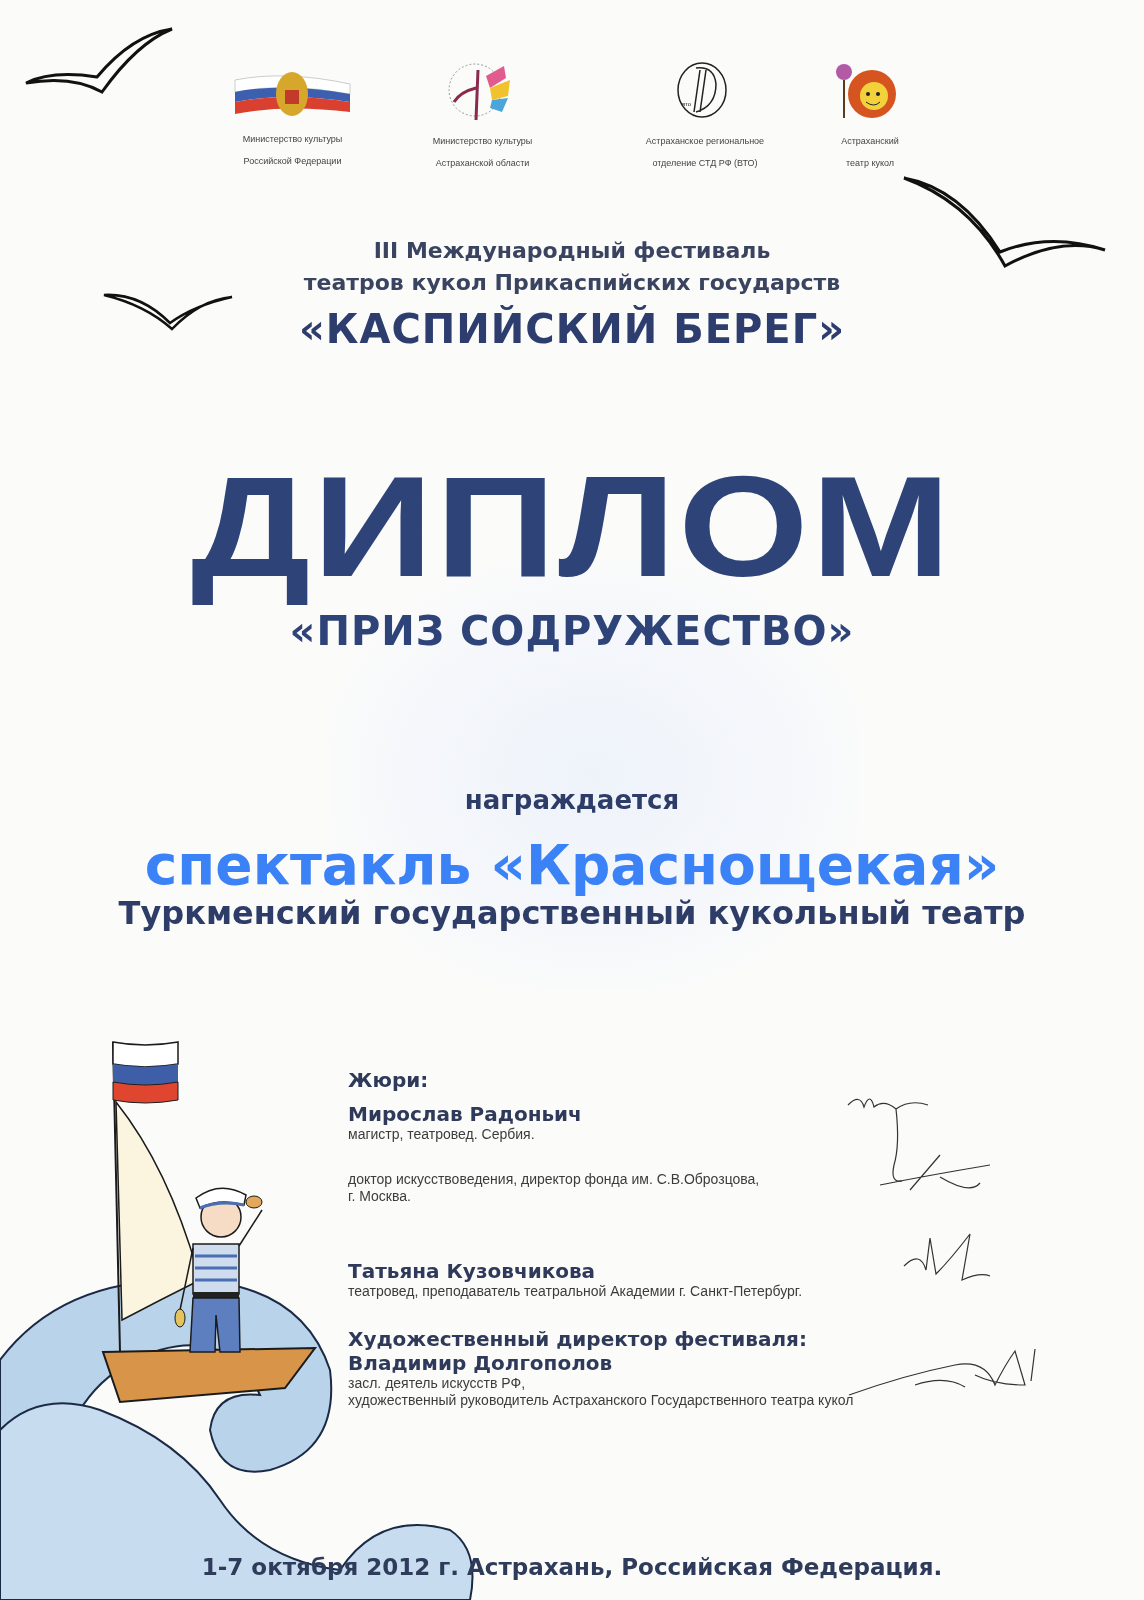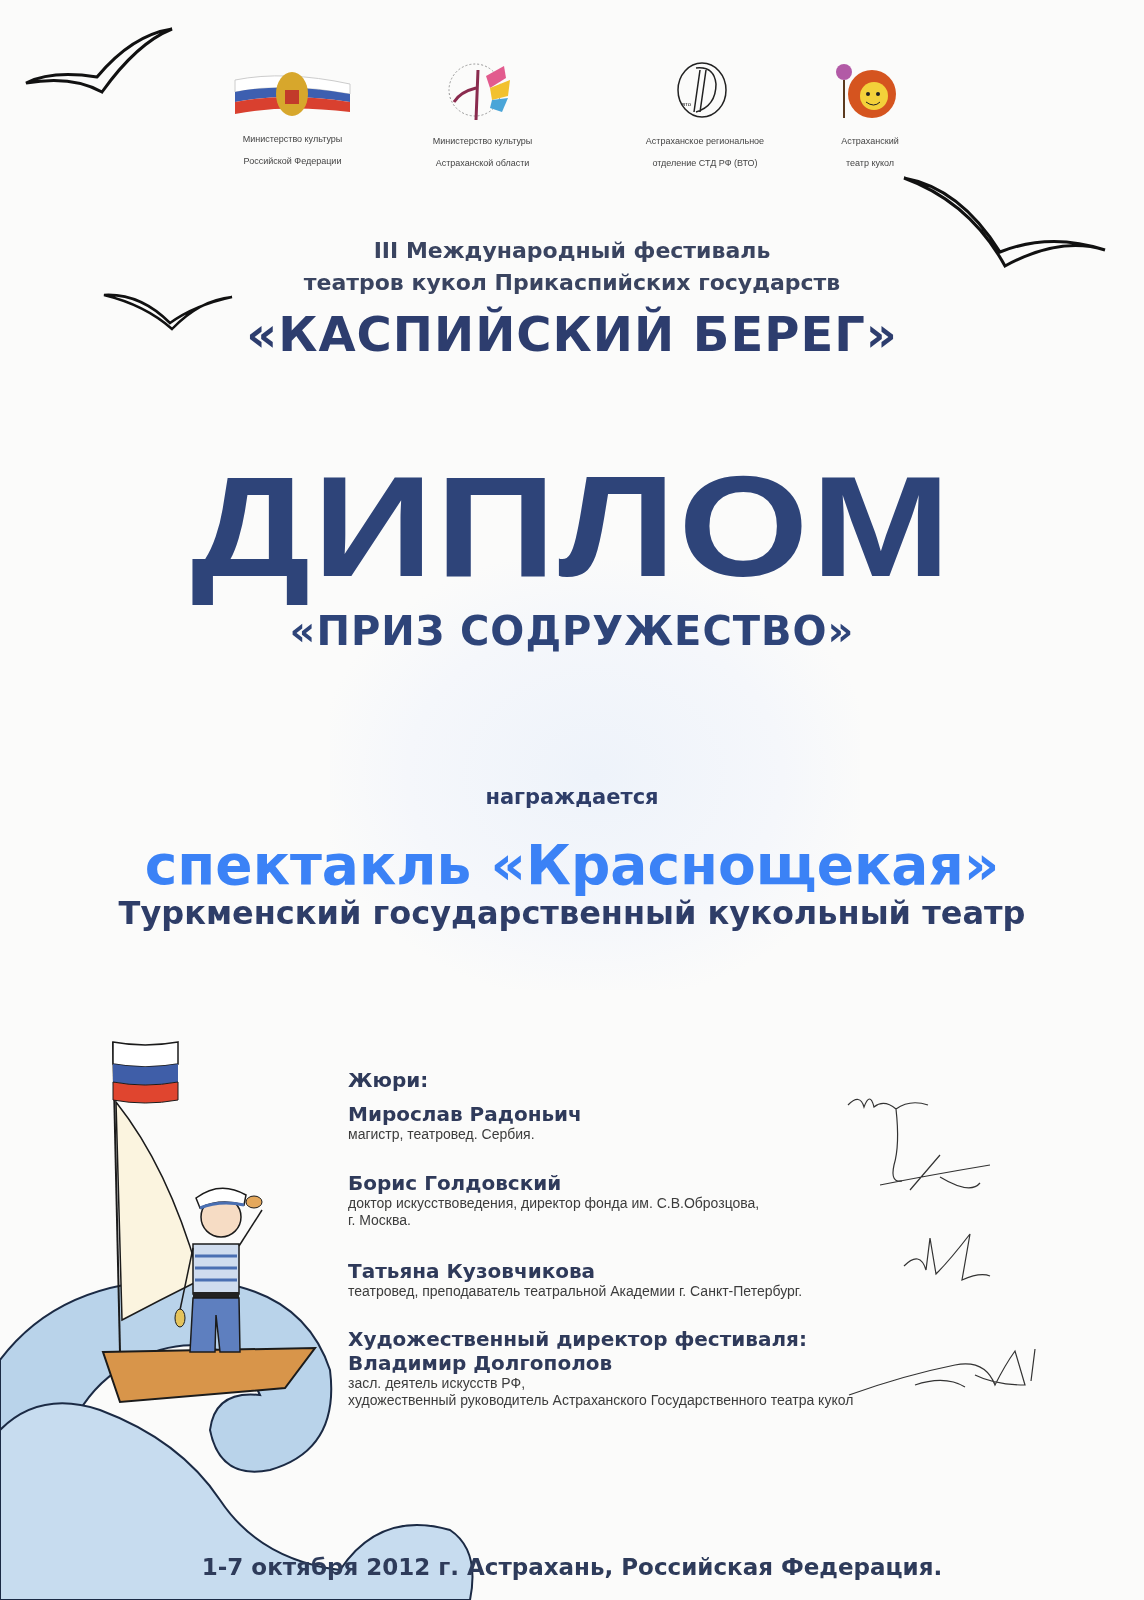--- a/index.html
+++ b/index.html
@@ -12,26 +12,26 @@
   .abs { position: absolute; }
   .center-text { position: absolute; left: 0; width: 1144px; text-align: center; }
 
   
   .logo { position: absolute; text-align: center; }
   .logo .cap { font-family: "Liberation Sans", sans-serif; font-size: 9px; line-height: 10px; color: #444; margin-top: 12px; }
 
   
   .fest1 { top: 238px; font-size: 22px; font-weight: bold; color: #3a4460; }
   .fest2 { top: 270px; font-size: 22px; font-weight: bold; color: #3a4460; }
-  .fest3 { top: 306px; font-size: 48px; font-weight: bold; color: #2d3d6e; letter-spacing: 1px; }
+  .fest3 { top: 306px; font-size: 40px; font-weight: bold; color: #2d3d6e; letter-spacing: 1px; }
 
   .diplom { top: 445px; font-size: 142px; font-weight: bold; color: #2e4479; letter-spacing: 2px; font-family: "Liberation Sans", sans-serif; transform: scaleX(1.18); }
   .prize { top: 608px; font-size: 40px; font-weight: bold; color: #2e4479; letter-spacing: 1px; }
 
-  .awarded { top: 785px; font-size: 21px; font-weight: bold; color: #2e3d68; }
+  .awarded { top: 785px; font-size: 26px; font-weight: bold; color: #2e3d68; }
   .play { top: 833px; font-size: 55px; font-weight: bold; color: #3b82f6; }
   .theatre { top: 894px; font-size: 32px; font-weight: bold; color: #2e3d68; }
 
   
   .wash { left: 330px; top: 560px; width: 530px; height: 430px; background: radial-gradient(ellipse at center, #eef3fa 0%, #f5f7fb 50%, rgba(251,251,250,0) 75%); }
 
   
   .jury { position: absolute; left: 348px; color: #2f3a5a; }
   .jury .h { font-size: 20px; font-weight: bold; line-height: 24px; }
   .jury .d { font-size: 14px; line-height: 17px; color: #3c3c3c; font-family: "Liberation Sans", sans-serif; }
@@ -145,21 +145,20 @@
 <div class="jury" style="top:1068px">
   <div class="h">Жюри:</div>
 </div>
 
 <div class="jury" style="top:1102px">
   <div class="h">Мирослав Радоньич</div>
   <div class="d">магистр, театровед. Сербия.</div>
 </div>
 
 <div class="jury" style="top:1171px">
-  <div class="h">Борис Голдовский</div>
   <div class="d">доктор искусствоведения, директор фонда им. С.В.Оброзцова,</div>
   <div class="d">г. Москва.</div>
 </div>
 
 <div class="jury" style="top:1259px">
   <div class="h">Татьяна Кузовчикова</div>
   <div class="d">театровед, преподаватель театральной Академии г. Санкт-Петербург.</div>
 </div>
 
 <div class="jury" style="top:1327px">

